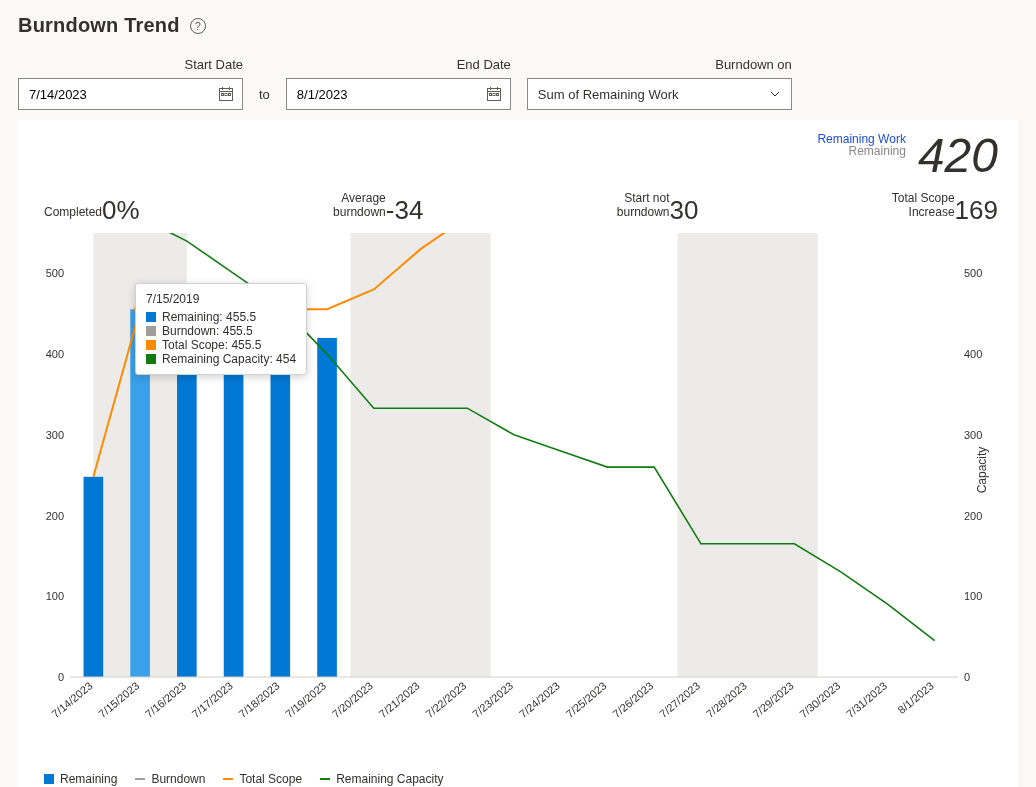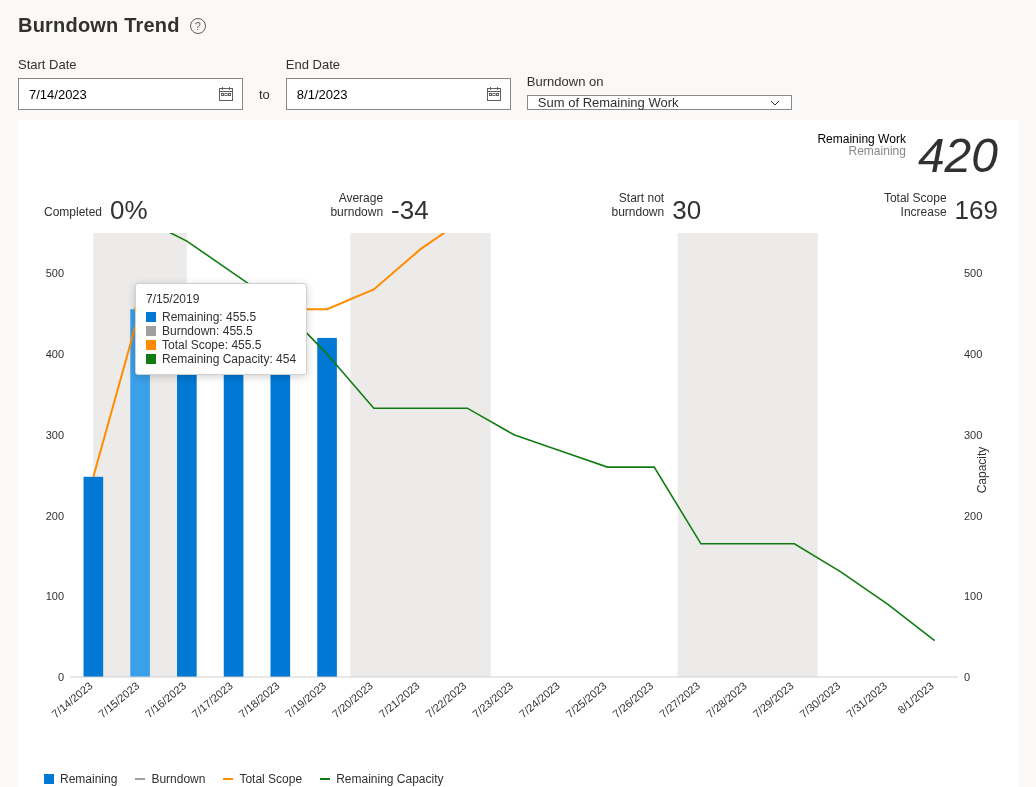--- a/index.html
+++ b/index.html
@@ -22,70 +22,70 @@
   .title-row { display: flex; align-items: center; gap: 10px; margin-bottom: 20px;}
   .title-row h1 { font-size: 20px; font-weight: 600; margin: 0; letter-spacing: .2px; }
   .help-circle {
     width: 16px; height:16px; border:1px solid #605e5c; border-radius:50%;
     display:inline-flex; align-items:center; justify-content:center;
     font-size:11px; color:#605e5c;
   }
 
   
   .controls { display:flex; align-items:flex-end; gap: 16px; margin-bottom: 10px; }
-  .field { display:flex; flex-direction:column; }
+  .field { display:flex; flex-direction:column;align-items:flex-end; }
   .field label { font-size:13px; color:#323130; margin-bottom:6px; }
   .date-input {
     display:flex; align-items:center; justify-content: space-between;
     width: 225px; height: 32px;
     background:#fff; border:1px solid #8a8886;
     padding:0 8px;
   }
   .date-input input {
     border:none; outline:none; font-size:13px; width: 170px; background:transparent;
     font-family:inherit;
   }
   .cal-icon {
     width:16px; height:16px; color:#605e5c;
   }
   .to-text { padding-bottom:8px; color:#323130; }
   .dropdown {
     display:flex; align-items:center; justify-content:space-between;
-    width: 265px; height:15px;
+    width: 265px; height:32px;
     background:#fff; border:1px solid #8a8886;
     padding:4px 10px;
   }
   .dropdown span { font-size:13px; }
   .chev { width:12px; height:12px; }
 
   
   .card {
     background:#fff;
     width: 100%;
     height: 670px;
     position: relative;
     padding: 10px 16px 8px 16px;
   }
 
   
   .topright { position:absolute; right:20px; top:12px; text-align:right; }
-  .topright .l1 { font-size:12px; color:#000000; }
+  .topright .l1 { font-size:12px; color:#1d4ed8; }
   .topright .l2 { font-size:12px; color:#8a8886; margin-top:-2px; }
   .bignum { font-size:48px; font-weight:300; line-height:1; color:#323130; display:inline-block; margin-left:8px;font-style:italic; }
   .topright-row { display:flex; align-items:flex-start; gap:4px; justify-content:flex-end; }
 
   .kpi-row {
     display:flex;
     align-items:flex-end;
     margin-top: 62px;
     padding: 0 4px 0 10px;
     gap: 0;
     justify-content: space-between;
   }
-  .kpi { display:flex; align-items:flex-end; gap:8px; }
+  .kpi { display:flex; align-items:flex-end; }
   .kpi .lbl { font-size:12px; color:#323130; text-align:right; line-height:1.15; margin-bottom:3px;}
   .kpi .val { font-size:26px; font-weight:300; color:#323130; line-height:1; }
 
   
   .plot-wrap { position:relative; width:100%; height:490px; margin-top:10px; }
   .plot { width:100%; height:100%; display:block; }
 
   
   .tooltip {
     position:absolute;

